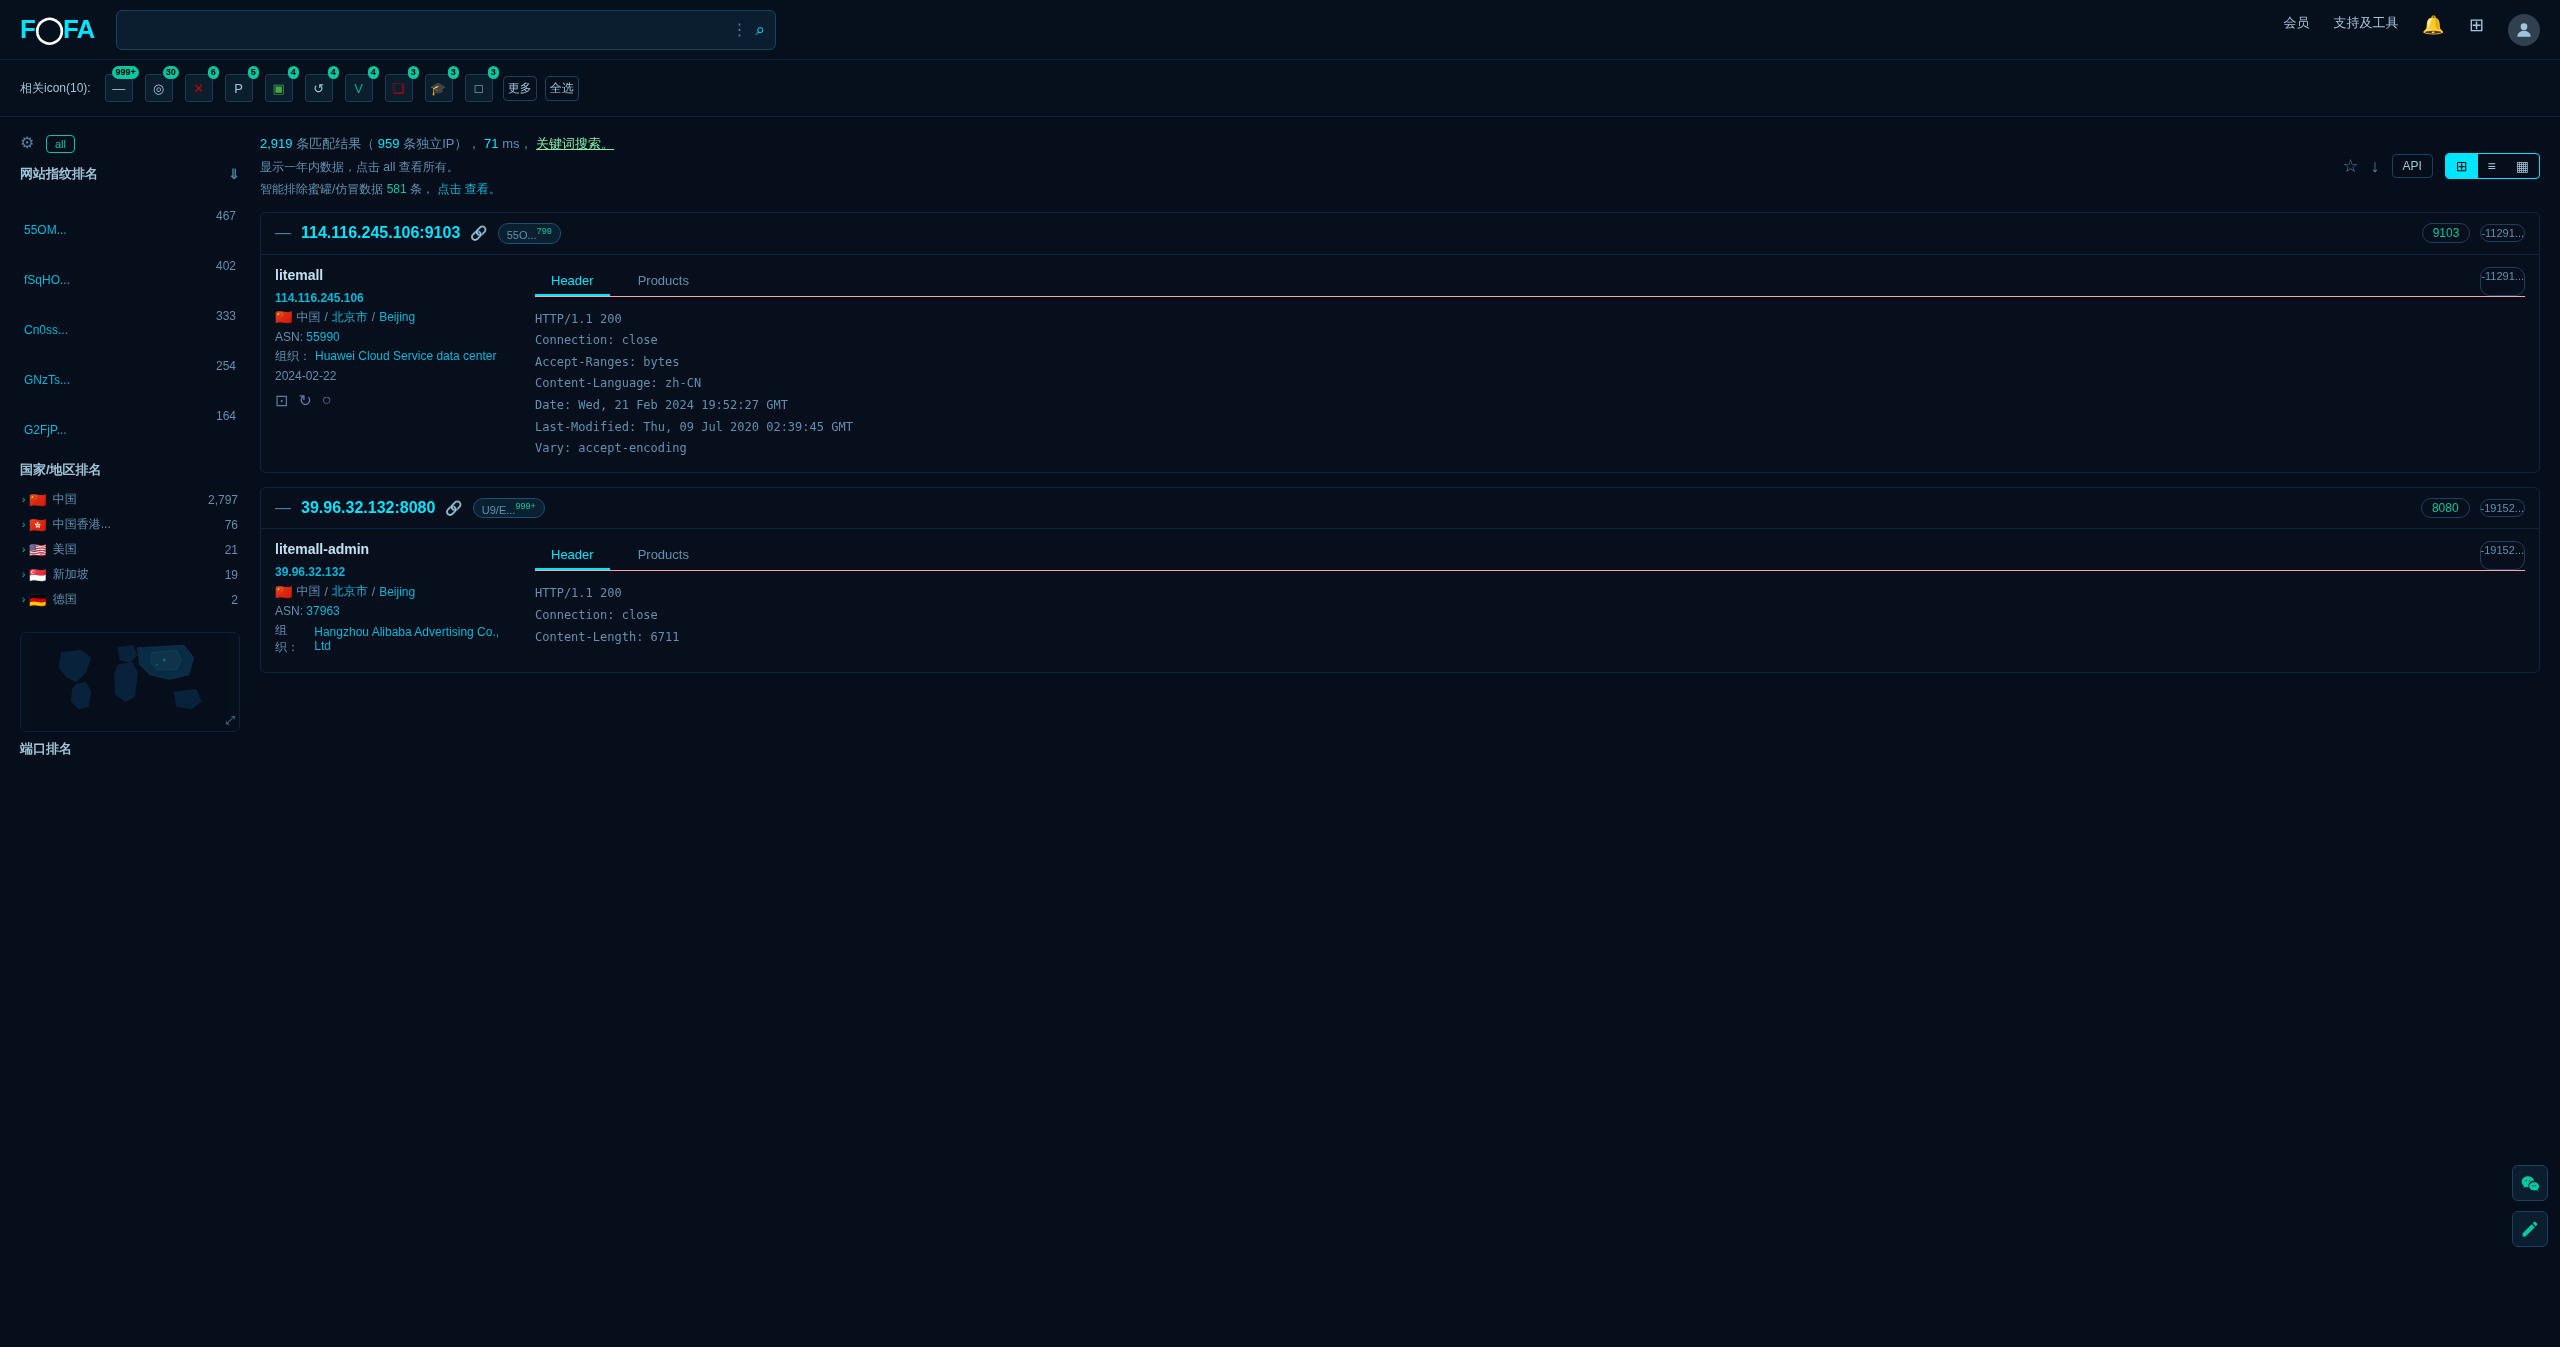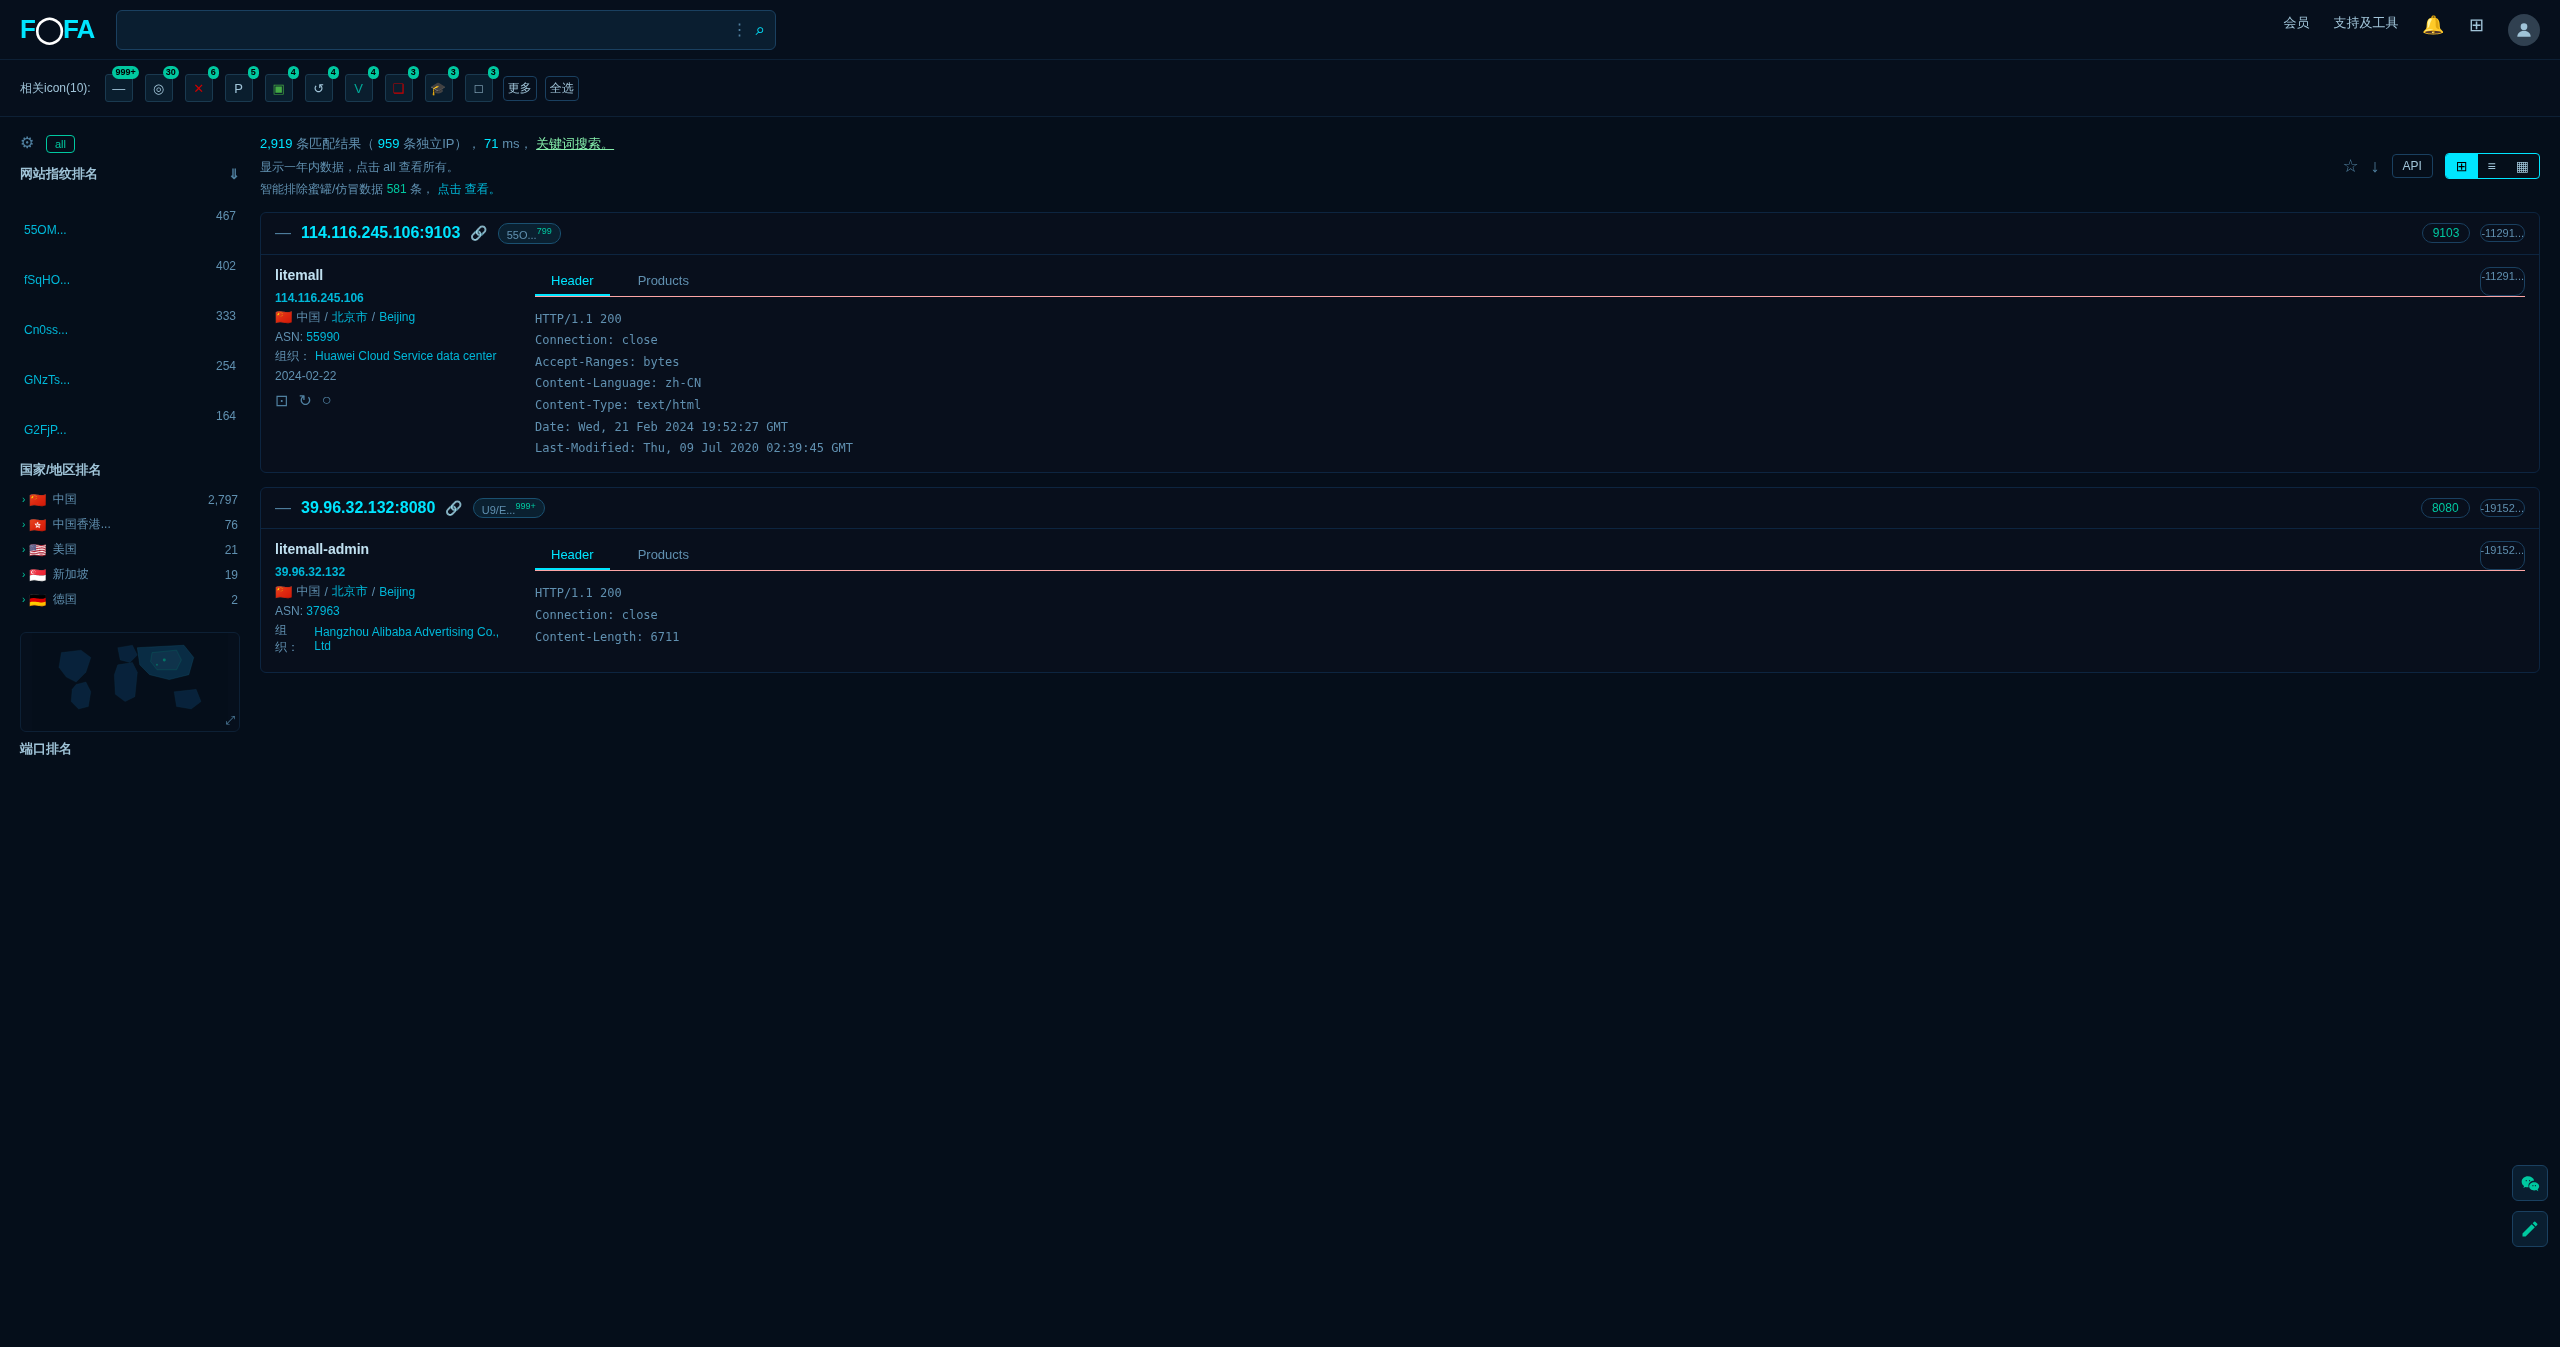--- a/index.html
+++ b/index.html
@@ -666,23 +666,23 @@
           <div class="tab-bar">
             <div class="tab active">Header</div>
             <div class="tab">Products</div>
             <span class="neg-badge" style="margin-left:auto;">-11291...</span>
           </div>
           <div class="http-data">
             <div>HTTP/1.1 200</div>
             <div>Connection: close</div>
             <div>Accept-Ranges: bytes</div>
             <div>Content-Language: zh-CN</div>
-            <div>Content-Type: text/html</div>
             <div>Date: Wed, 21 Feb 2024 19:52:27 GMT</div>
             <div>Last-Modified: Thu, 09 Jul 2020 02:39:45 GMT</div>
+            <div>Vary: accept-encoding</div>
           </div>
         </div>
       </div>
     </div>
 
     <div class="result-card">
       <div class="card-header">
         <span class="dash">—</span>
         <span class="card-ip">39.96.32.132:8080</span>
         <span class="chain-icon">🔗</span>

